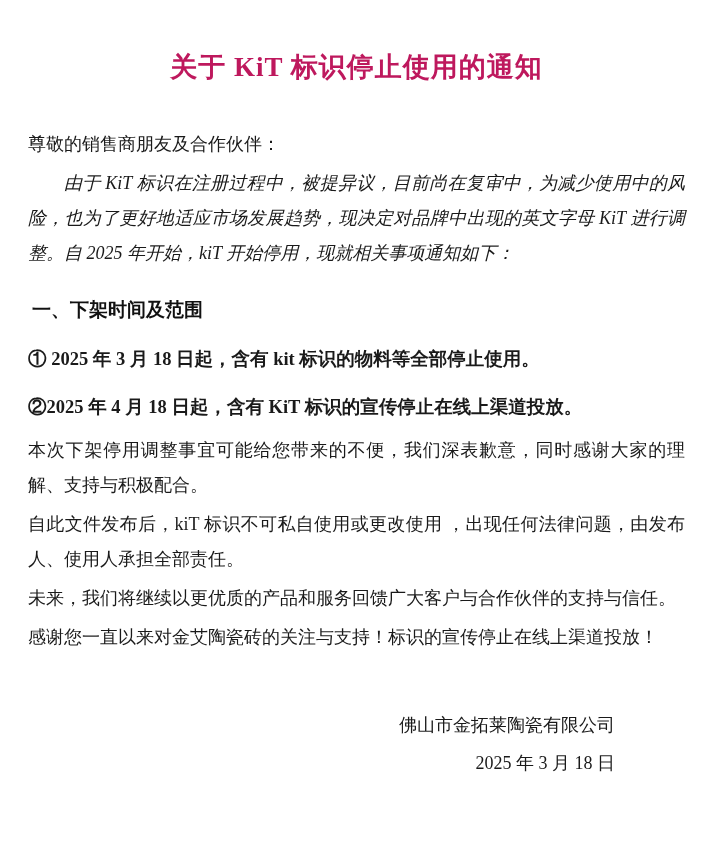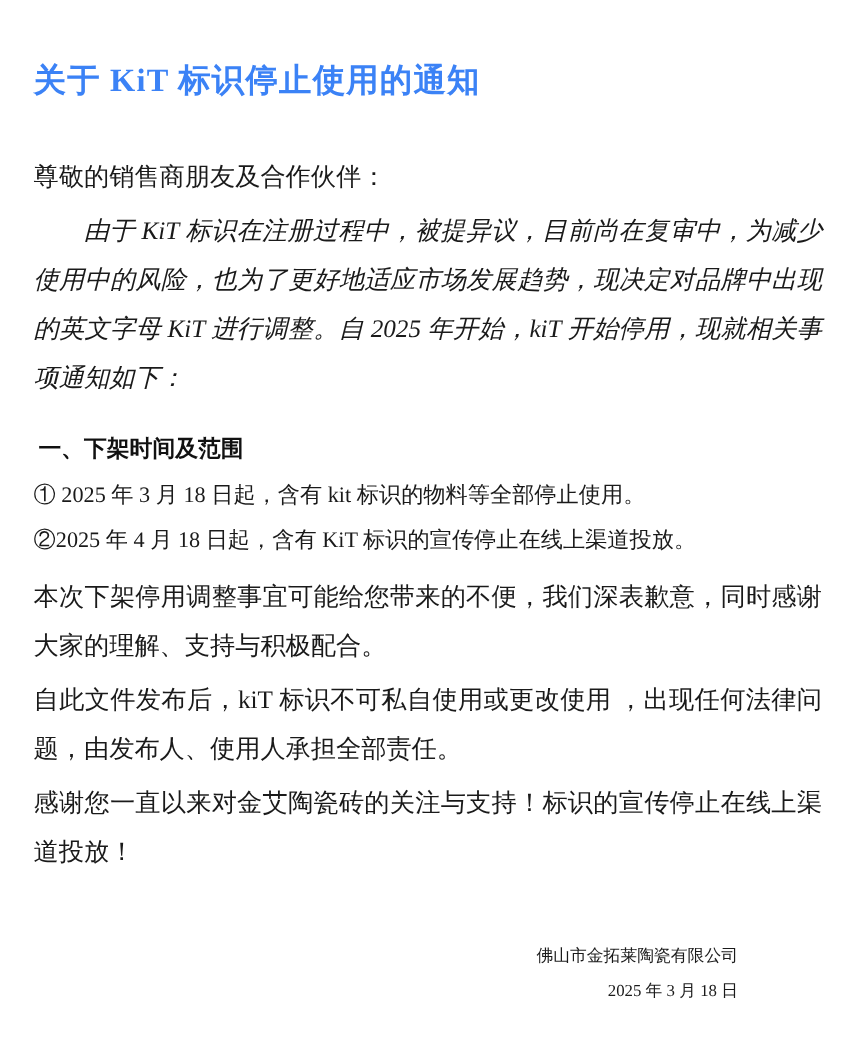--- a/index.html
+++ b/index.html
@@ -16,62 +16,64 @@
     overflow: hidden;
   }
   .page {
     width: 713px;
     height: 868px;
     box-sizing: border-box;
     padding: 34px 28px 0 28px;
     position: relative;
   }
   .doc-title {
+    text-align: center;
     font-size: 27px;
     font-weight: bold;
     letter-spacing: 1px;
     margin: 16px 0 0 0;
     line-height: 1.3;
-    color: #3b82f6;
+    color: #be185d;
   }
   .body-block {
     margin-top: 42px;
   }
   p.para {
-    font-size: 21px;
+    font-size: 18px;
     line-height: 1.95;
     margin: 0 0 4px 0;
     text-align: justify;
     text-justify: inter-ideograph;
     color: #1a1a1a;
   }
   p.indent {
     text-indent: 2em;
     font-style: italic;
   }
   h2.section {
     font-size: 19px;
     font-weight: bold;
     line-height: 1.95;
     margin: 10px 0 2px 4px;
     color: #111;
   }
   p.item {
     font-size: 18.5px;
     line-height: 1.95;
-    margin: 2px 0 2px 0;
+    margin: 12px 0 2px 0;
+    font-weight: bold;
   }
   .gap-sm { height: 6px; }
   .signature {
     margin-top: 52px;
     text-align: right;
     padding-right: 70px;
   }
   .signature .line {
-    font-size: 14px;
+    font-size: 18px;
     line-height: 2.1;
     color: #1a1a1a;
   }
 </style>
 </head>
 <body>
 
 <div class="page">
 
   <h1 class="doc-title">关于 KiT 标识停止使用的通知</h1>
@@ -85,20 +87,21 @@
     <div class="gap-sm"></div>
 
     <h2 class="section">一、下架时间及范围</h2>
     <p class="item">① 2025 年 3 月 18 日起，含有 kit 标识的物料等全部停止使用。</p>
     <p class="item">②2025 年 4 月 18 日起，含有 KiT 标识的宣传停止在线上渠道投放。</p>
 
     <div class="gap-sm"></div>
 
     <p class="para">本次下架停用调整事宜可能给您带来的不便，我们深表歉意，同时感谢大家的理解、支持与积极配合。</p>
     <p class="para">自此文件发布后，kiT 标识不可私自使用或更改使用 ，出现任何法律问题，由发布人、使用人承担全部责任。</p>
+    <p class="para">未来，我们将继续以更优质的产品和服务回馈广大客户与合作伙伴的支持与信任。</p>
     <p class="para">感谢您一直以来对金艾陶瓷砖的关注与支持！标识的宣传停止在线上渠道投放！</p>
 
   </div>
 
   <div class="signature">
     <div class="line">佛山市金拓莱陶瓷有限公司</div>
     <div class="line">2025 年 3 月 18 日</div>
   </div>
 
 </div>

